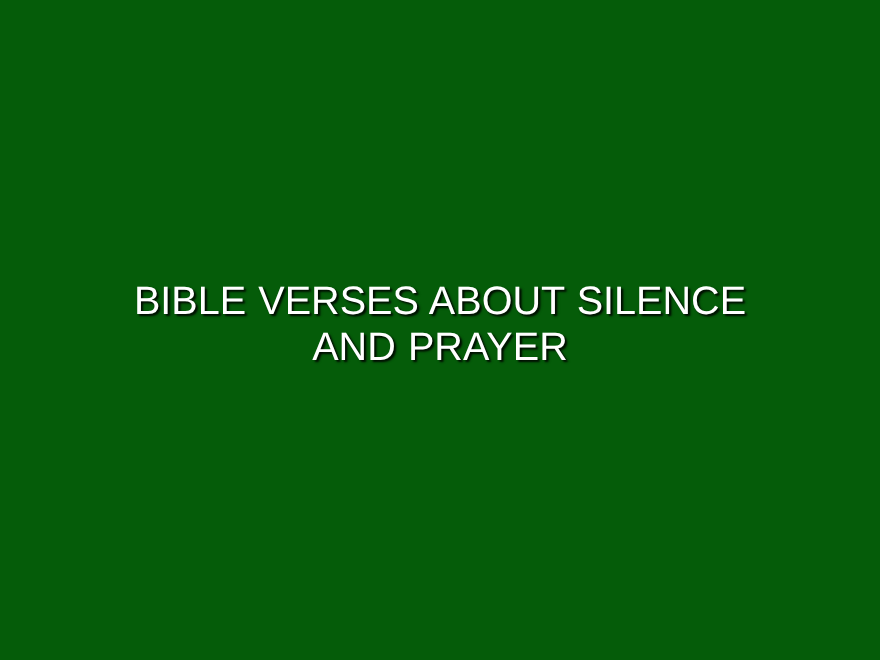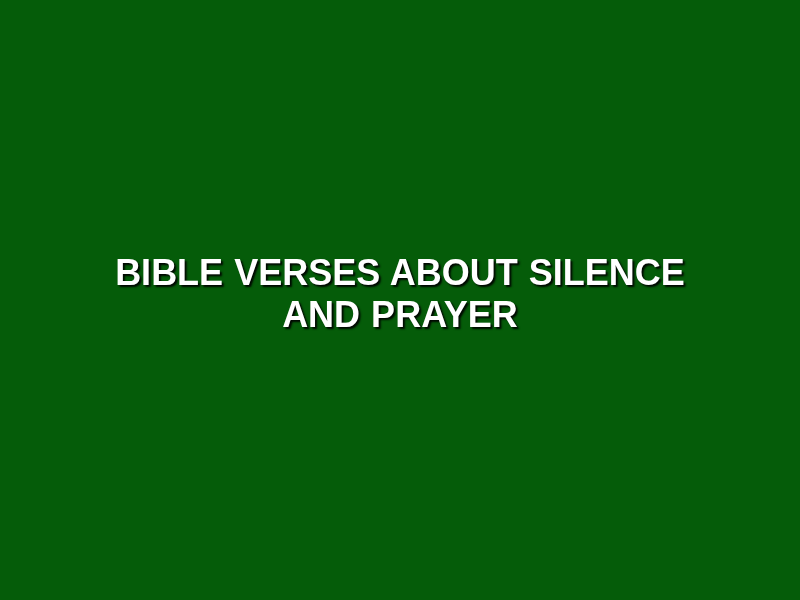--- a/index.html
+++ b/index.html
@@ -30,21 +30,21 @@
     width: 600px;
     margin-top: -12px;
     text-align: center;
   }
 
   #banner-title {
     margin: 0;
     padding: 0;
     font-family: "Liberation Sans", sans-serif;
     font-size: 36px;
-    font-weight: 700;
+    font-weight: 400;
     line-height: 42px;
     letter-spacing: 0px;
     color: #ffffff;
     text-transform: uppercase;
     text-shadow: 2px 2px 2px rgba(0, 0, 0, 0.92);
     white-space: normal;
     word-spacing: 1px;
   }
 </style>
 </head>

